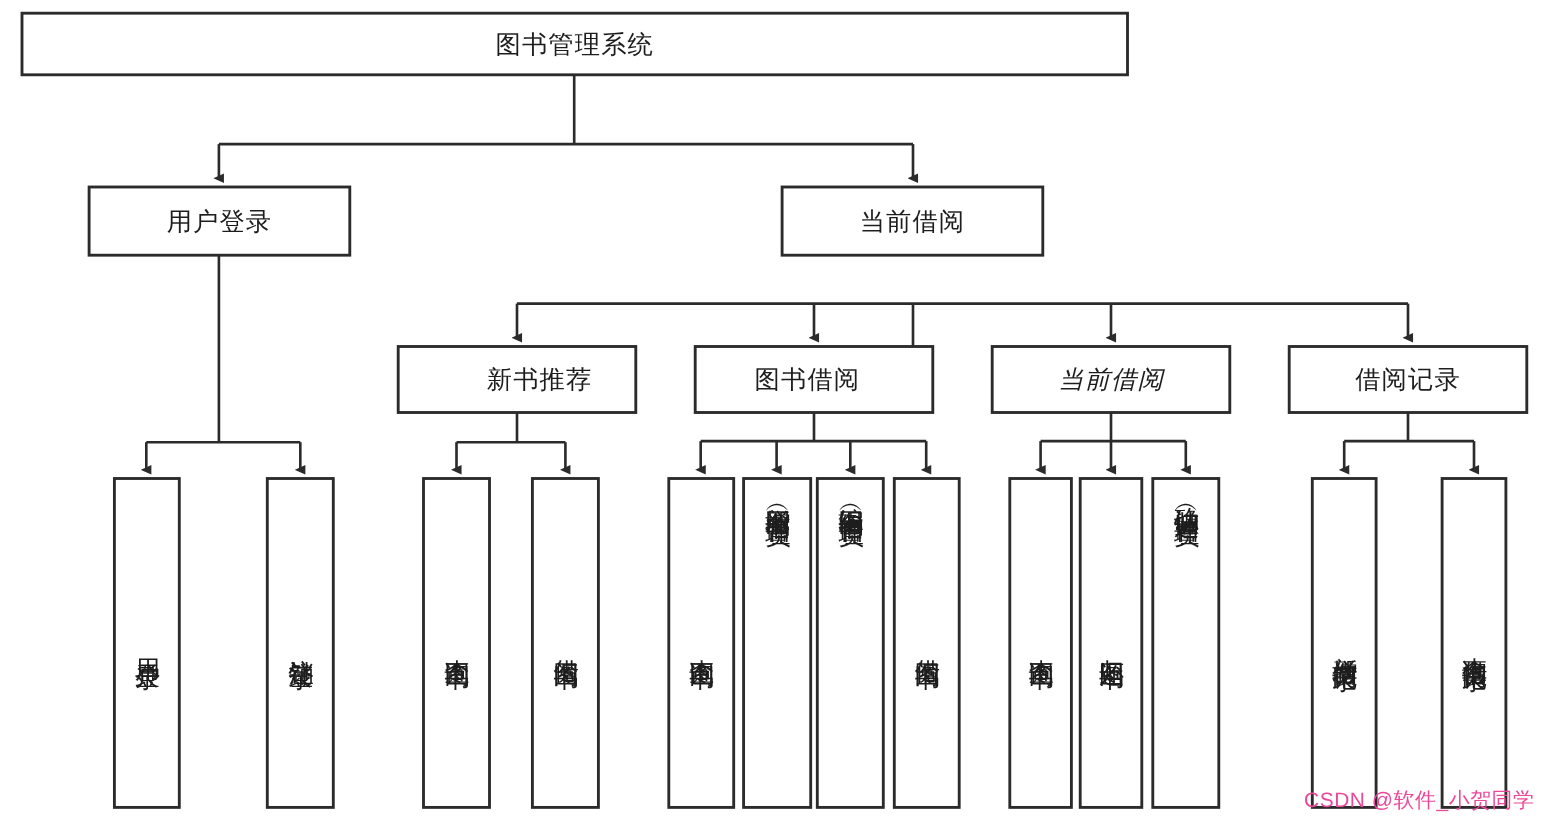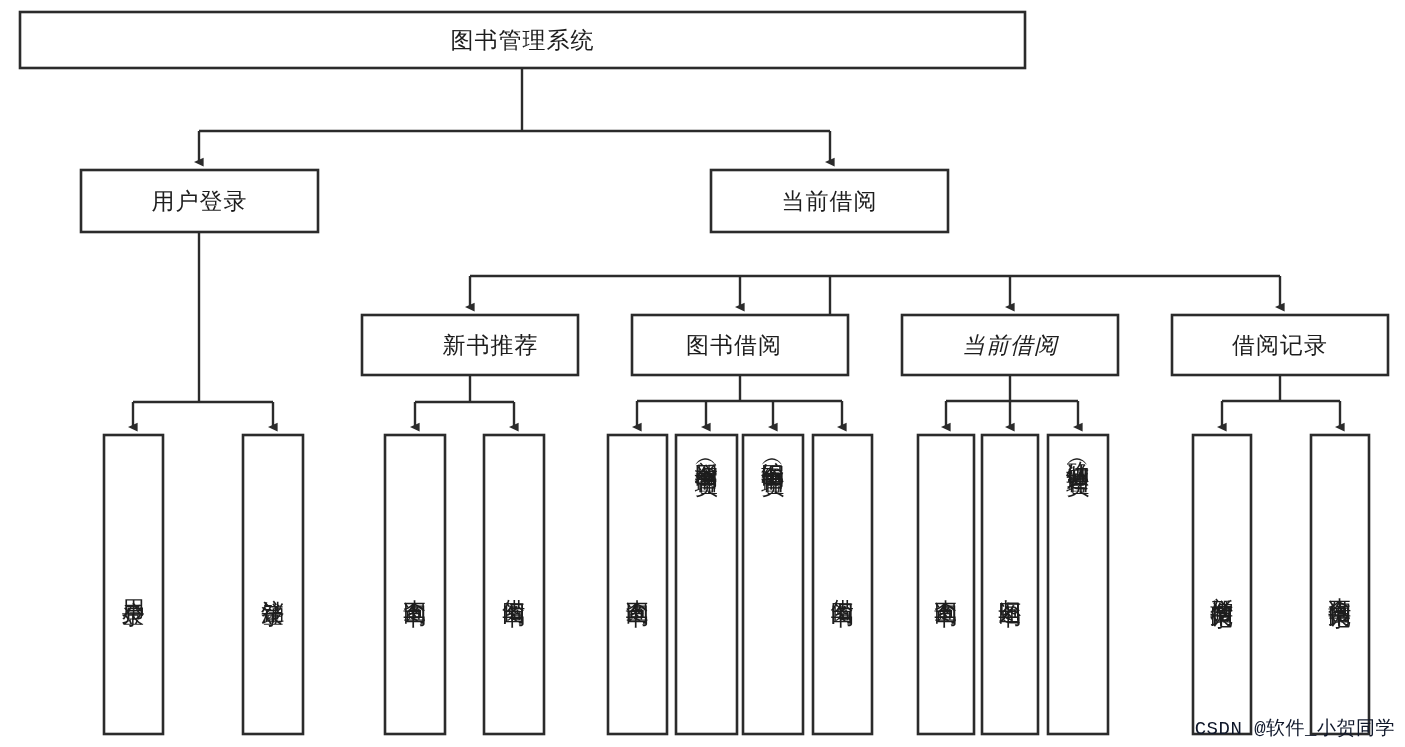--- a/index.html
+++ b/index.html
@@ -18,24 +18,24 @@
   .conn{
     stroke:#2b2b2b;
     stroke-width:2.4;
     fill:none;
   }
   .watermark{
     position:absolute;
     right:10px;
     bottom:6px;
     font-size:19px;
-    color:#0f172a;
+    color:#ec4899;
     letter-spacing:0.5px;
     white-space:nowrap;
-    font-family:Liberation Mono, monospace;
+    font-family:Liberation Sans, sans-serif;
     pointer-events:none;
   }
   .vlabel-wrap{
     position:absolute;
     display:flex;
     align-items:center;
     justify-content:center;
     pointer-events:none;
   }
   .vlabel{

